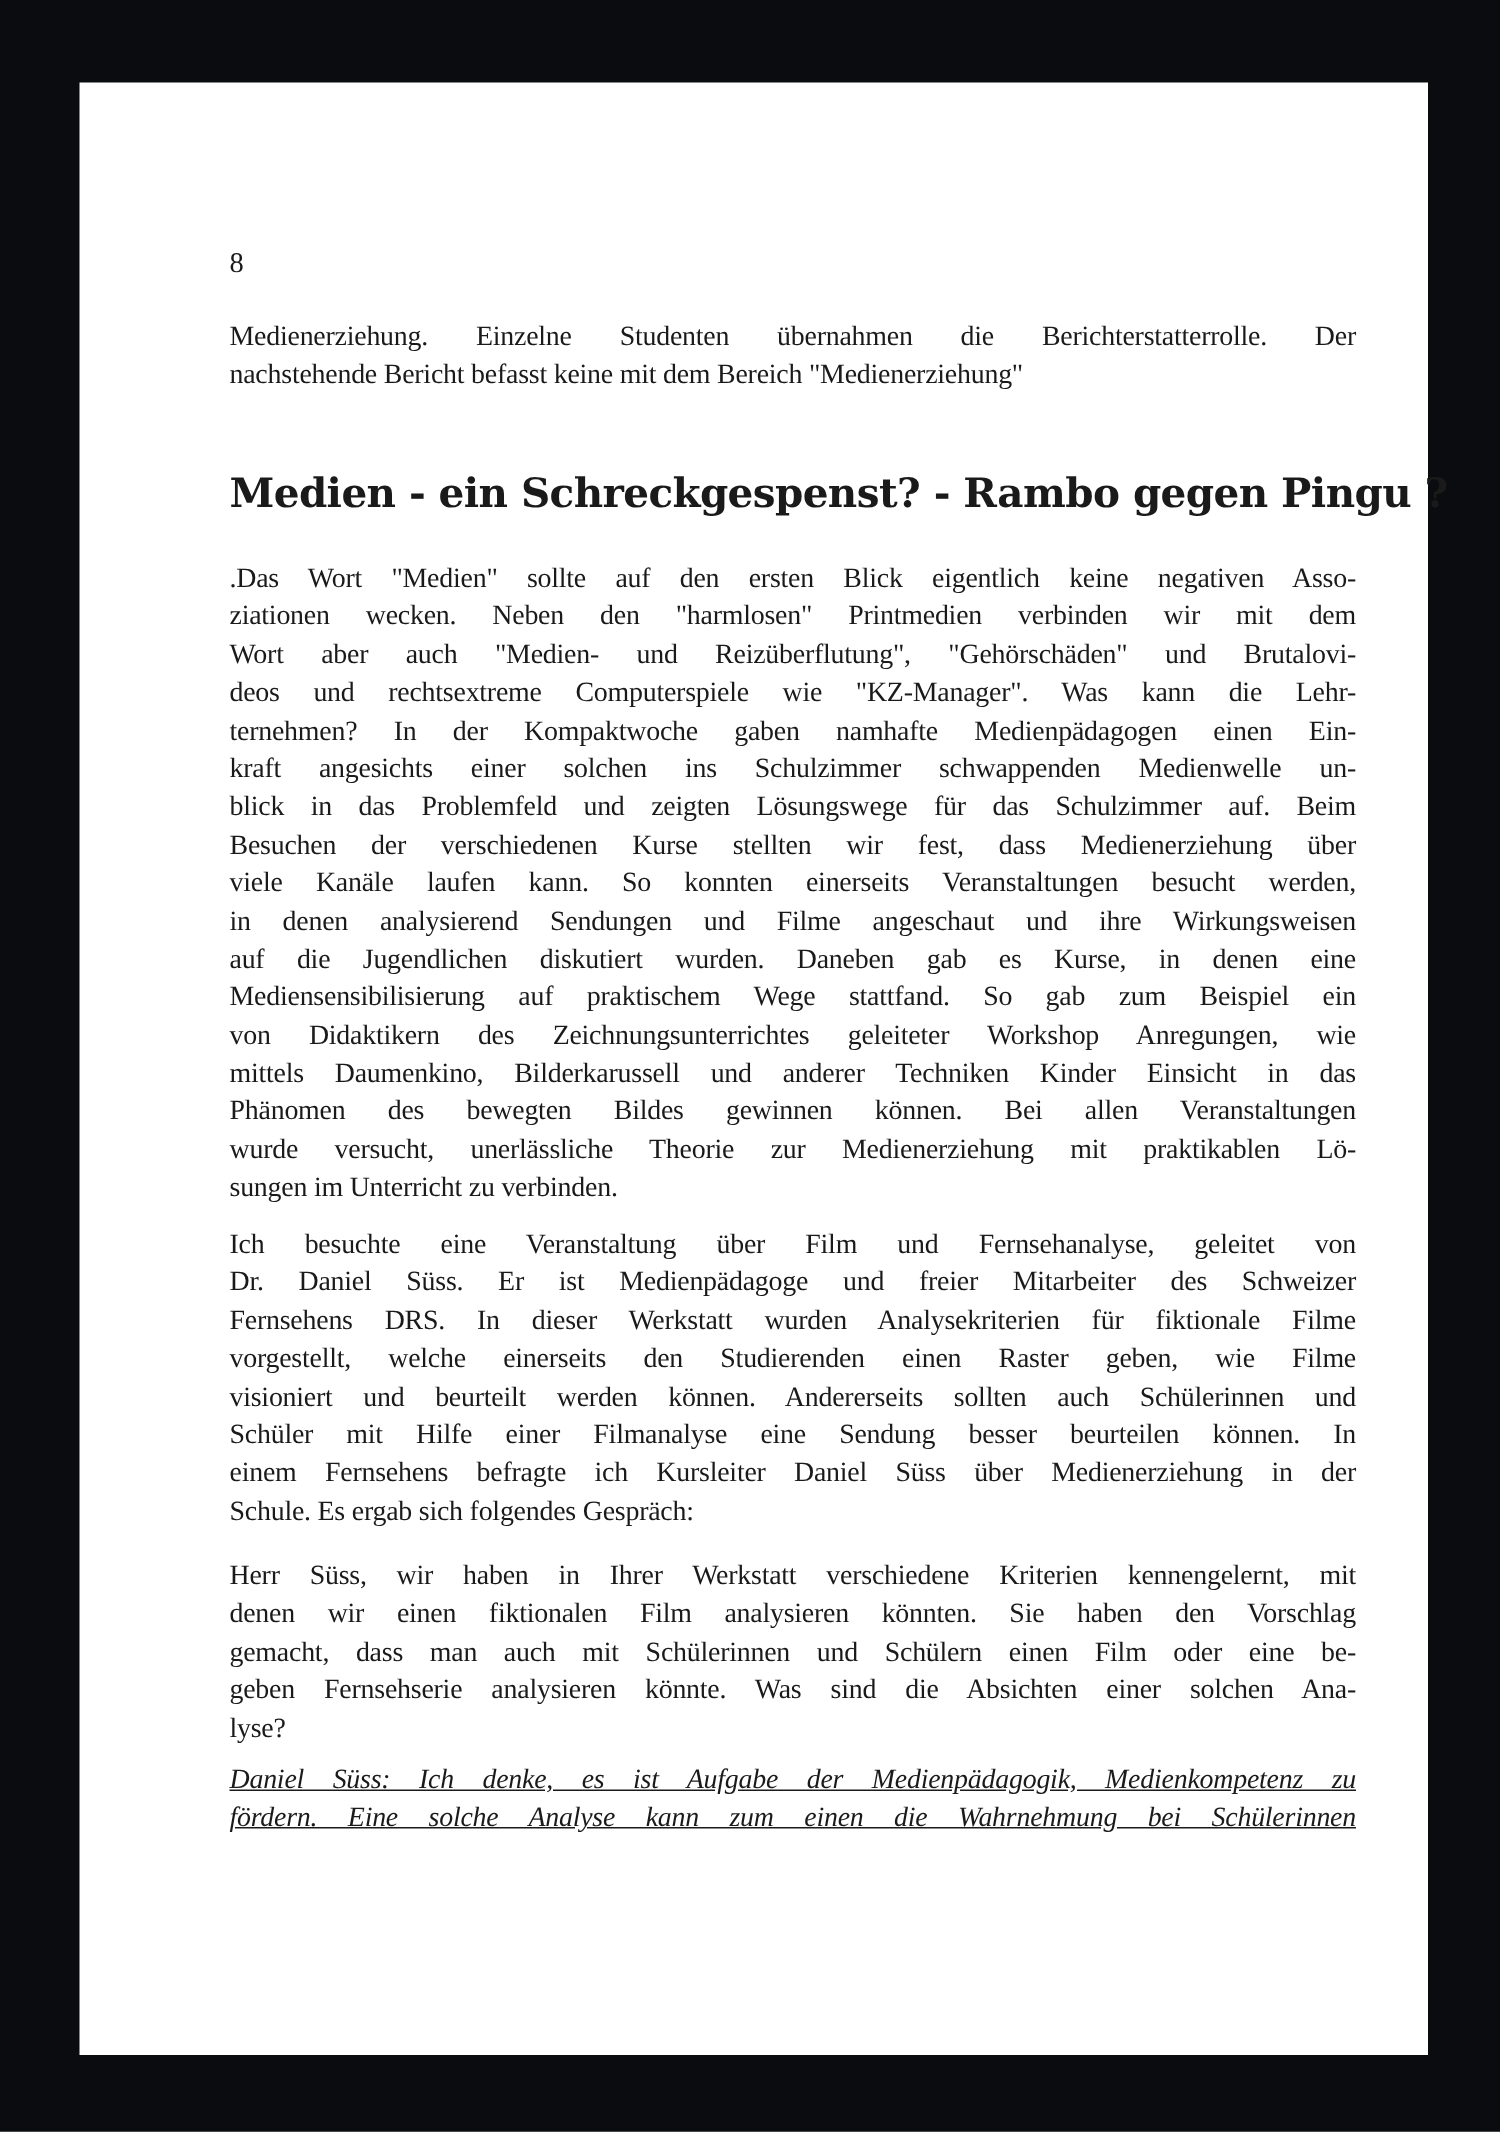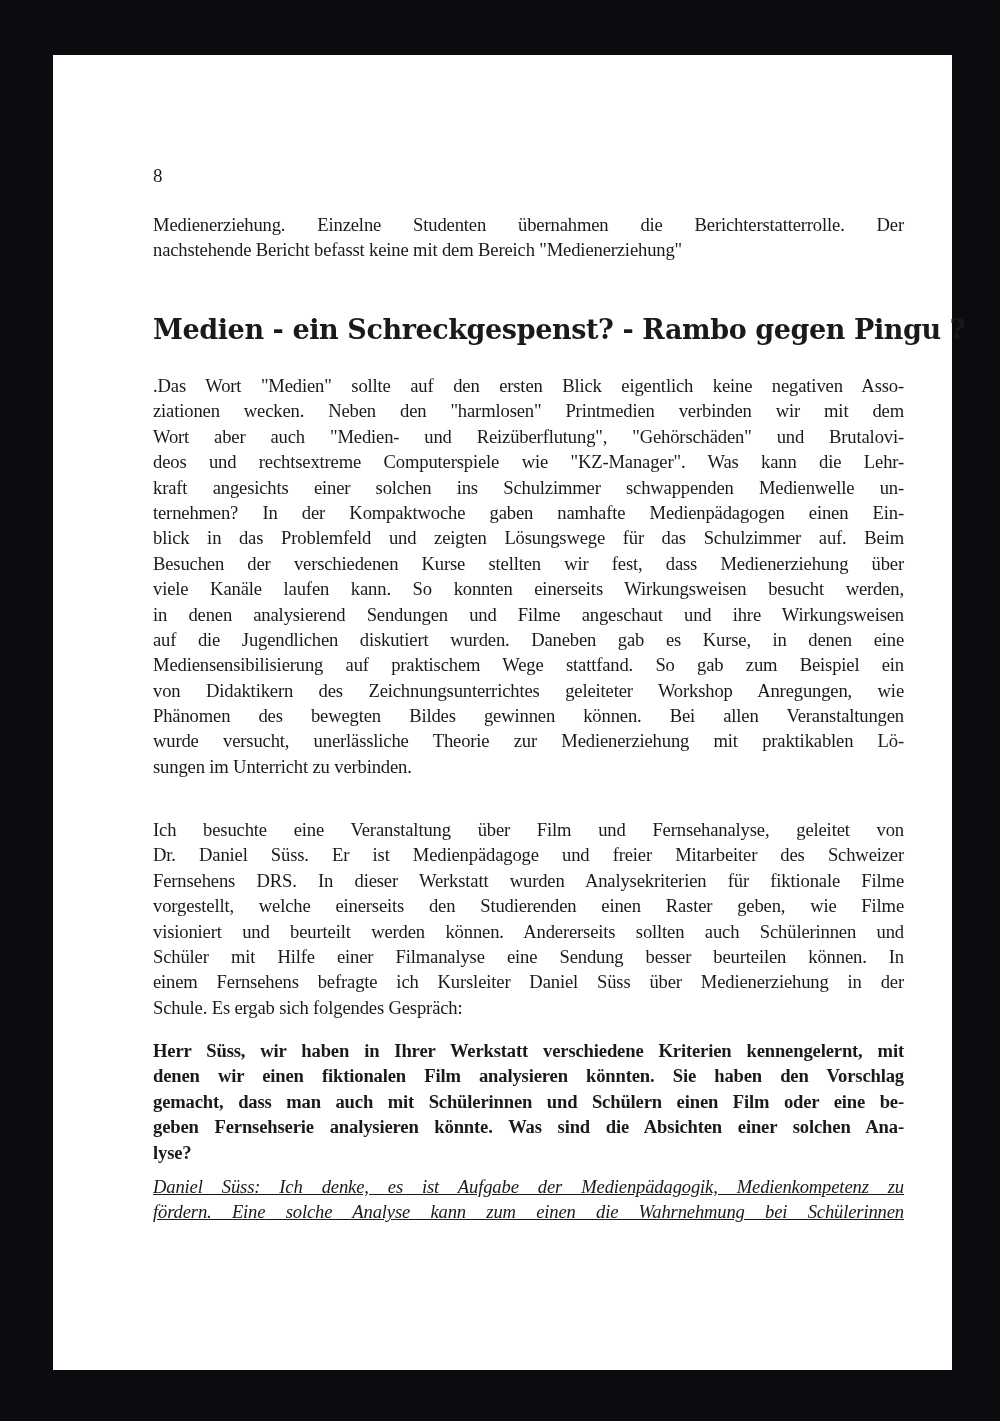--- a/index.html
+++ b/index.html
@@ -81,46 +81,47 @@
       <span class="line last">nachstehende Bericht befasst keine mit dem Bereich "Medienerziehung"</span>
     </div>
 
     <div class="heading">Medien - ein Schreckgespenst? - Rambo gegen Pingu ?</div>
 
     <div class="block" style="top:318px;">
       <span class="line">.Das Wort "Medien" sollte auf den ersten Blick eigentlich keine negativen Asso-</span>
       <span class="line">ziationen wecken. Neben den "harmlosen" Printmedien verbinden wir mit dem</span>
       <span class="line">Wort aber auch "Medien- und Reizüberflutung", "Gehörschäden" und Brutalovi-</span>
       <span class="line">deos und rechtsextreme Computerspiele wie "KZ-Manager". Was kann die Lehr-</span>
+      <span class="line">ternehmen? In der Kompaktwoche gaben namhafte Medienpädagogen einen Ein-</span>
       <span class="line">kraft angesichts einer solchen ins Schulzimmer schwappenden Medienwelle un-</span>
-      <span class="line">ternehmen? In der Kompaktwoche gaben namhafte Medienpädagogen einen Ein-</span>
       <span class="line">blick in das Problemfeld und zeigten Lösungswege für das Schulzimmer auf. Beim</span>
       <span class="line">Besuchen der verschiedenen Kurse stellten wir fest, dass Medienerziehung über</span>
-      <span class="line">viele Kanäle laufen kann. So konnten einerseits Wirkungsweisen besucht werden,</span>
+      <span class="line">viele Kanäle laufen kann. So konnten einerseits Veranstaltungen besucht werden,</span>
       <span class="line">in denen analysierend Sendungen und Filme angeschaut und ihre Wirkungsweisen</span>
       <span class="line">auf die Jugendlichen diskutiert wurden. Daneben gab es Kurse, in denen eine</span>
       <span class="line">Mediensensibilisierung auf praktischem Wege stattfand. So gab zum Beispiel ein</span>
       <span class="line">von Didaktikern des Zeichnungsunterrichtes geleiteter Workshop Anregungen, wie</span>
+      <span class="line">mittels Daumenkino, Bilderkarussell und anderer Techniken Kinder Einsicht in das</span>
       <span class="line">Phänomen des bewegten Bildes gewinnen können. Bei allen Veranstaltungen</span>
       <span class="line">wurde versucht, unerlässliche Theorie zur Medienerziehung mit praktikablen Lö-</span>
       <span class="line last">sungen im Unterricht zu verbinden.</span>
     </div>
 
     <div class="block" style="top:762px;">
       <span class="line">Ich besuchte eine Veranstaltung über Film und Fernsehanalyse, geleitet von</span>
       <span class="line">Dr. Daniel Süss. Er ist Medienpädagoge und freier Mitarbeiter des Schweizer</span>
       <span class="line">Fernsehens DRS. In dieser Werkstatt wurden Analysekriterien für fiktionale Filme</span>
       <span class="line">vorgestellt, welche einerseits den Studierenden einen Raster geben, wie Filme</span>
       <span class="line">visioniert und beurteilt werden können. Andererseits sollten auch Schülerinnen und</span>
       <span class="line">Schüler mit Hilfe einer Filmanalyse eine Sendung besser beurteilen können. In</span>
       <span class="line">einem Fernsehens befragte ich Kursleiter Daniel Süss über Medienerziehung in der</span>
       <span class="line last">Schule. Es ergab sich folgendes Gespräch:</span>
     </div>
 
-    <div class="block" style="top:983px;font-weight:bold;">
+    <div class="block" style="top:983px;">
       <span class="line">Herr Süss, wir haben in Ihrer Werkstatt verschiedene Kriterien kennengelernt, mit</span>
       <span class="line">denen wir einen fiktionalen Film analysieren könnten. Sie haben den Vorschlag</span>
       <span class="line">gemacht, dass man auch mit Schülerinnen und Schülern einen Film oder eine be-</span>
       <span class="line">geben Fernsehserie analysieren könnte. Was sind die Absichten einer solchen Ana-</span>
       <span class="line last">lyse?</span>
     </div>
 
     <div class="block italic" style="top:1119px;">
       <span class="line">Daniel Süss: Ich denke, es ist Aufgabe der Medienpädagogik, Medienkompetenz zu</span>
       <span class="line">fördern. Eine solche Analyse kann zum einen die Wahrnehmung bei Schülerinnen</span>

